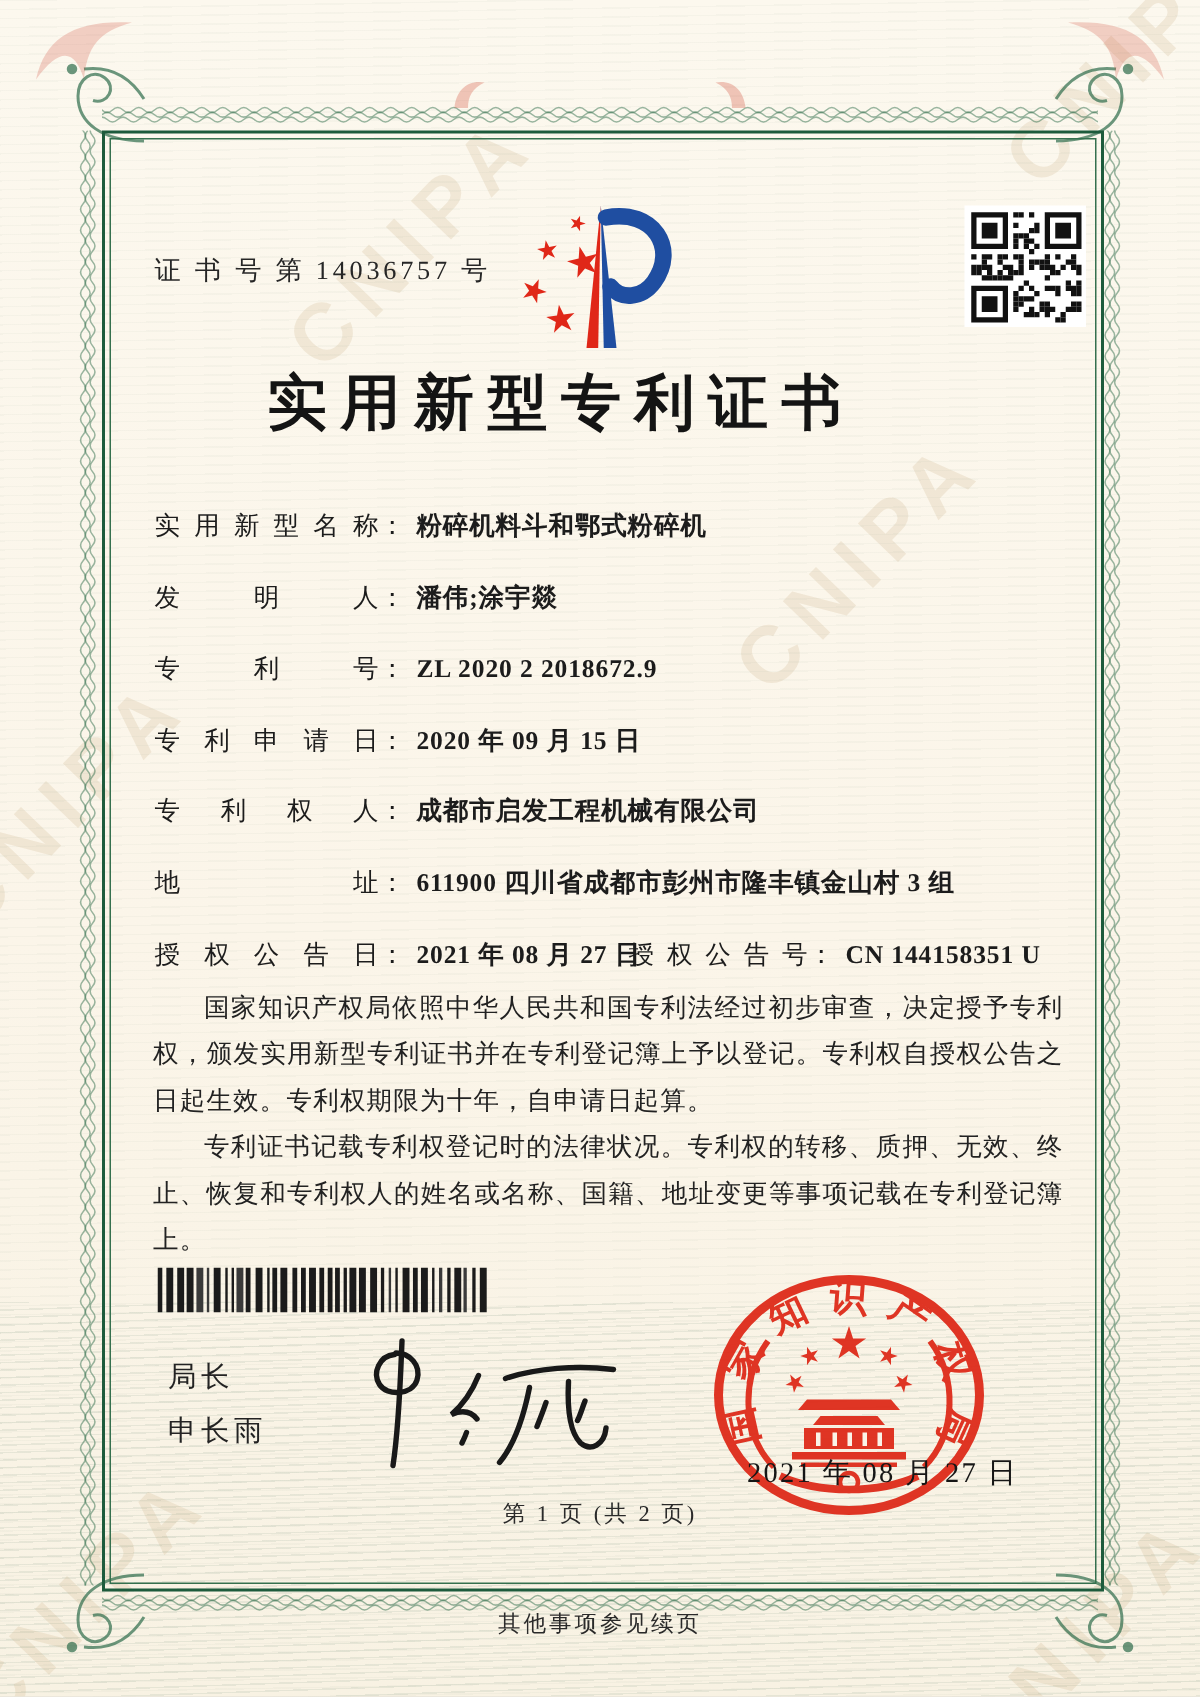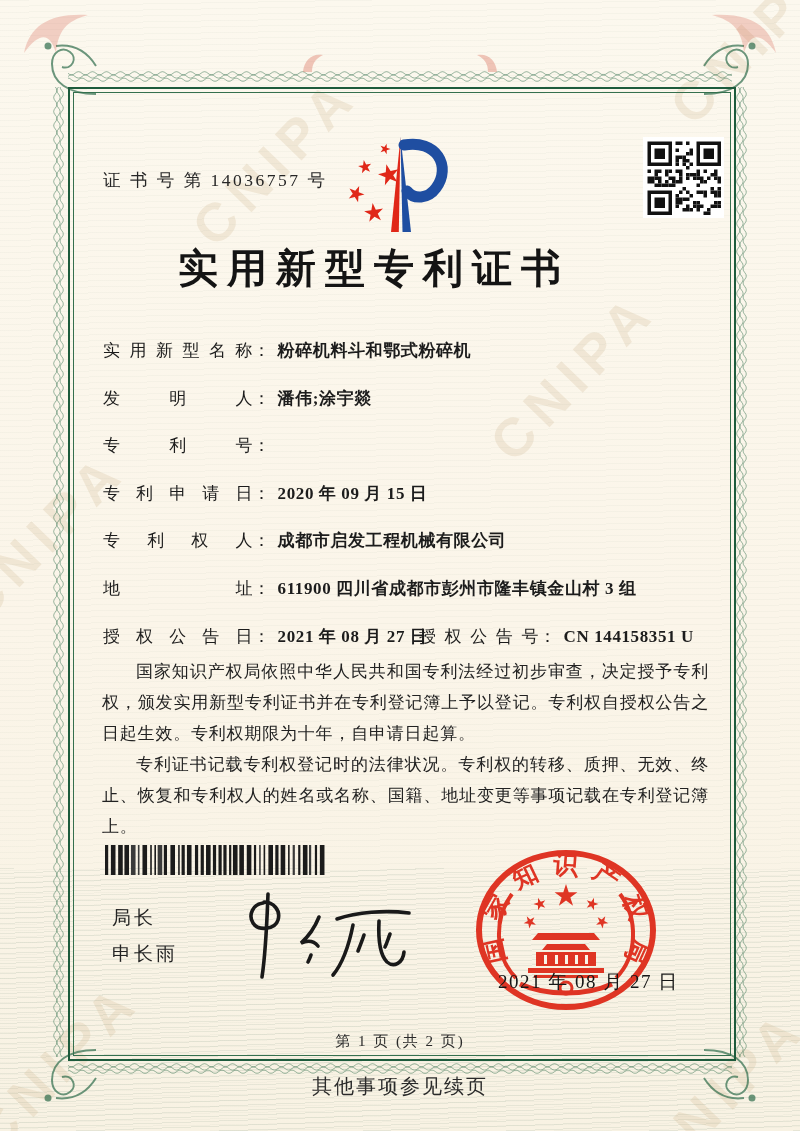--- a/index.html
+++ b/index.html
@@ -37,24 +37,24 @@
   .paras p{margin:0;text-indent:2em;}
   .barcode{position:absolute;left:105px;top:845px;z-index:2;}
   .sig-title{position:absolute;left:112px;top:905px;z-index:3;font-size:19px;letter-spacing:3px;
     font-family:Liberation Mono, monospace;color:#232323;}
   .sig-name{position:absolute;left:112px;top:941px;z-index:3;font-size:19px;letter-spacing:3px;
     font-family:Liberation Serif, serif;color:#232323;}
   .sig-script{position:absolute;left:233px;top:889px;z-index:3;}
   .seal{position:absolute;left:468px;top:838px;z-index:2;opacity:0.95;}
   .seal-date{position:absolute;left:498px;top:969px;z-index:3;font-size:19px;
     letter-spacing:1.5px;color:#161616;}
-  .page-num{position:absolute;left:0;top:1032px;width:800px;text-align:center;z-index:2;
+  .page-num{position:absolute;left:0;top:1000px;width:800px;text-align:center;z-index:2;
     font-size:15px;letter-spacing:2px;color:#2a2a2a;}
   .cont-note{position:absolute;left:0;top:1073px;width:800px;text-align:center;z-index:2;
-    font-size:20px;letter-spacing:2px;color:#2a2a2a;}
+    font-size:15px;letter-spacing:2px;color:#2a2a2a;}
 </style>
 </head>
 <body>
 
 <div class="page">
 
   <div class="waves-lower"></div>
 
   <div class="wm" style="left:170px;top:130px;">CNIPA</div>
   <div class="wm" style="left:468px;top:345px;">CNIPA</div>
@@ -296,20 +296,21 @@
         <span>：</span>
         <span class="fval">潘伟;涂宇燚</span>
     </div>
     <div class="frow">
       <span class="jlabel">
           <span>专</span>
           <span>利</span>
           <span>号</span>
         </span>
         <span>：</span>
+        <span class="fval">ZL 2020 2 2018672.9</span>
     </div>
     <div class="frow">
       <span class="jlabel">
           <span>专</span>
           <span>利</span>
           <span>申</span>
           <span>请</span>
           <span>日</span>
         </span>
         <span>：</span>

